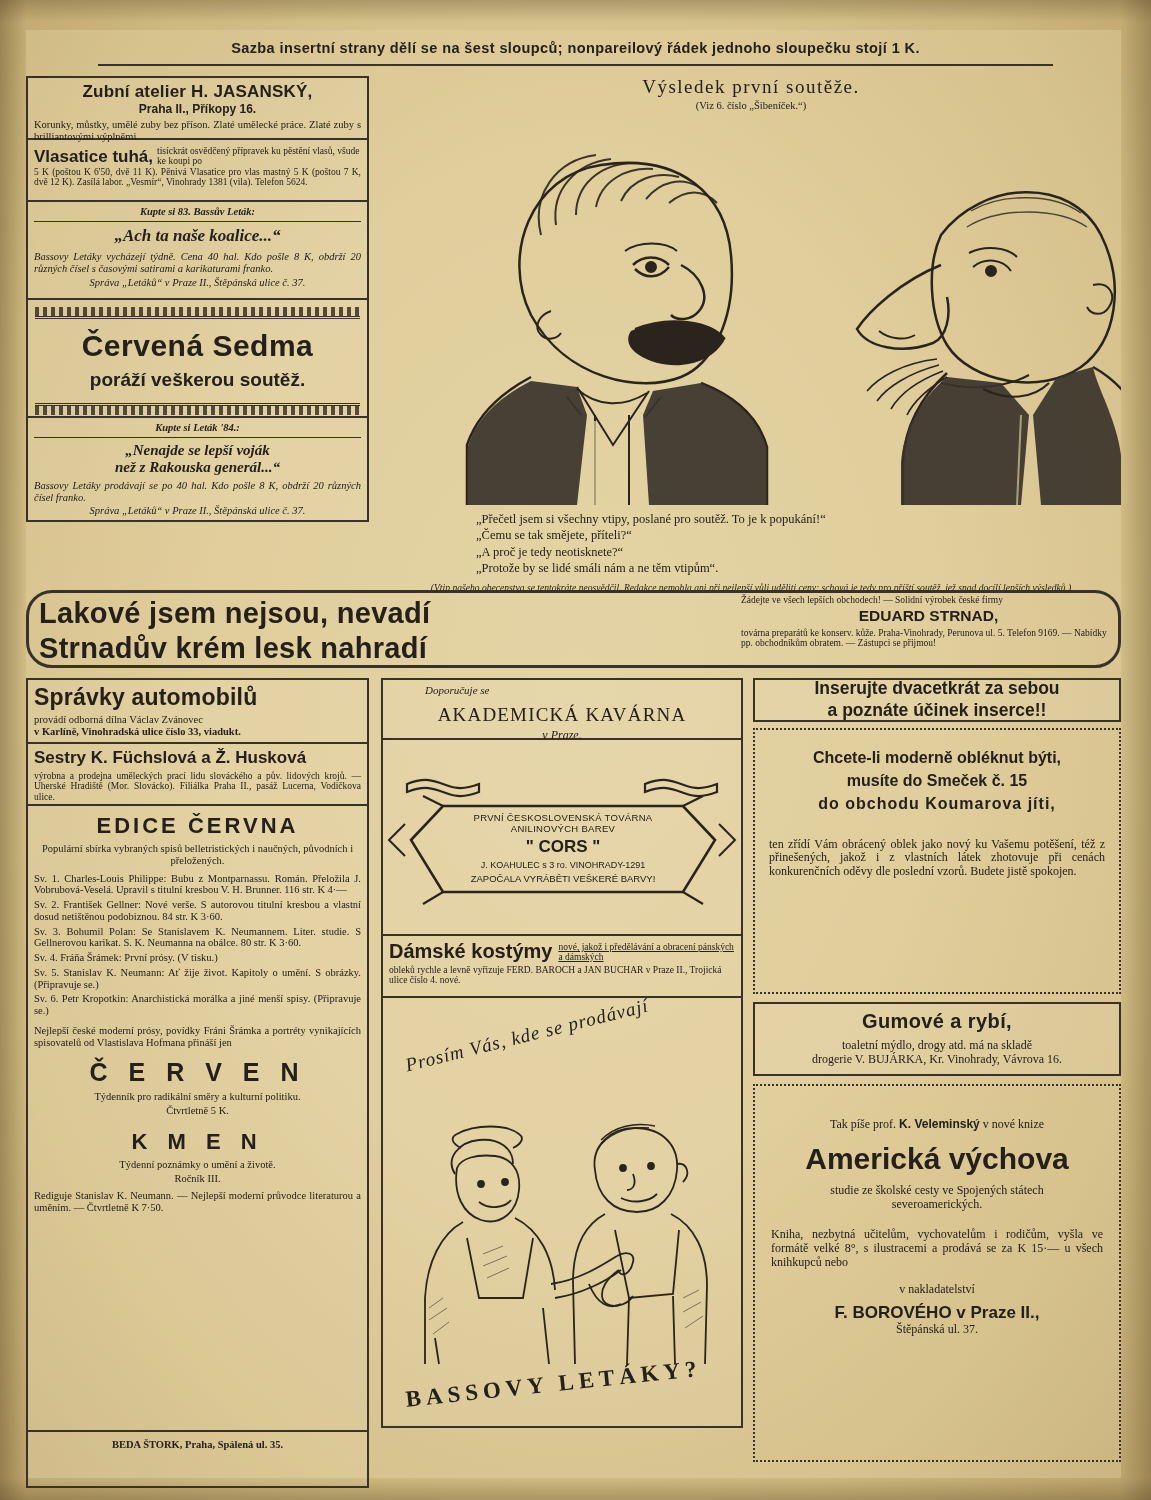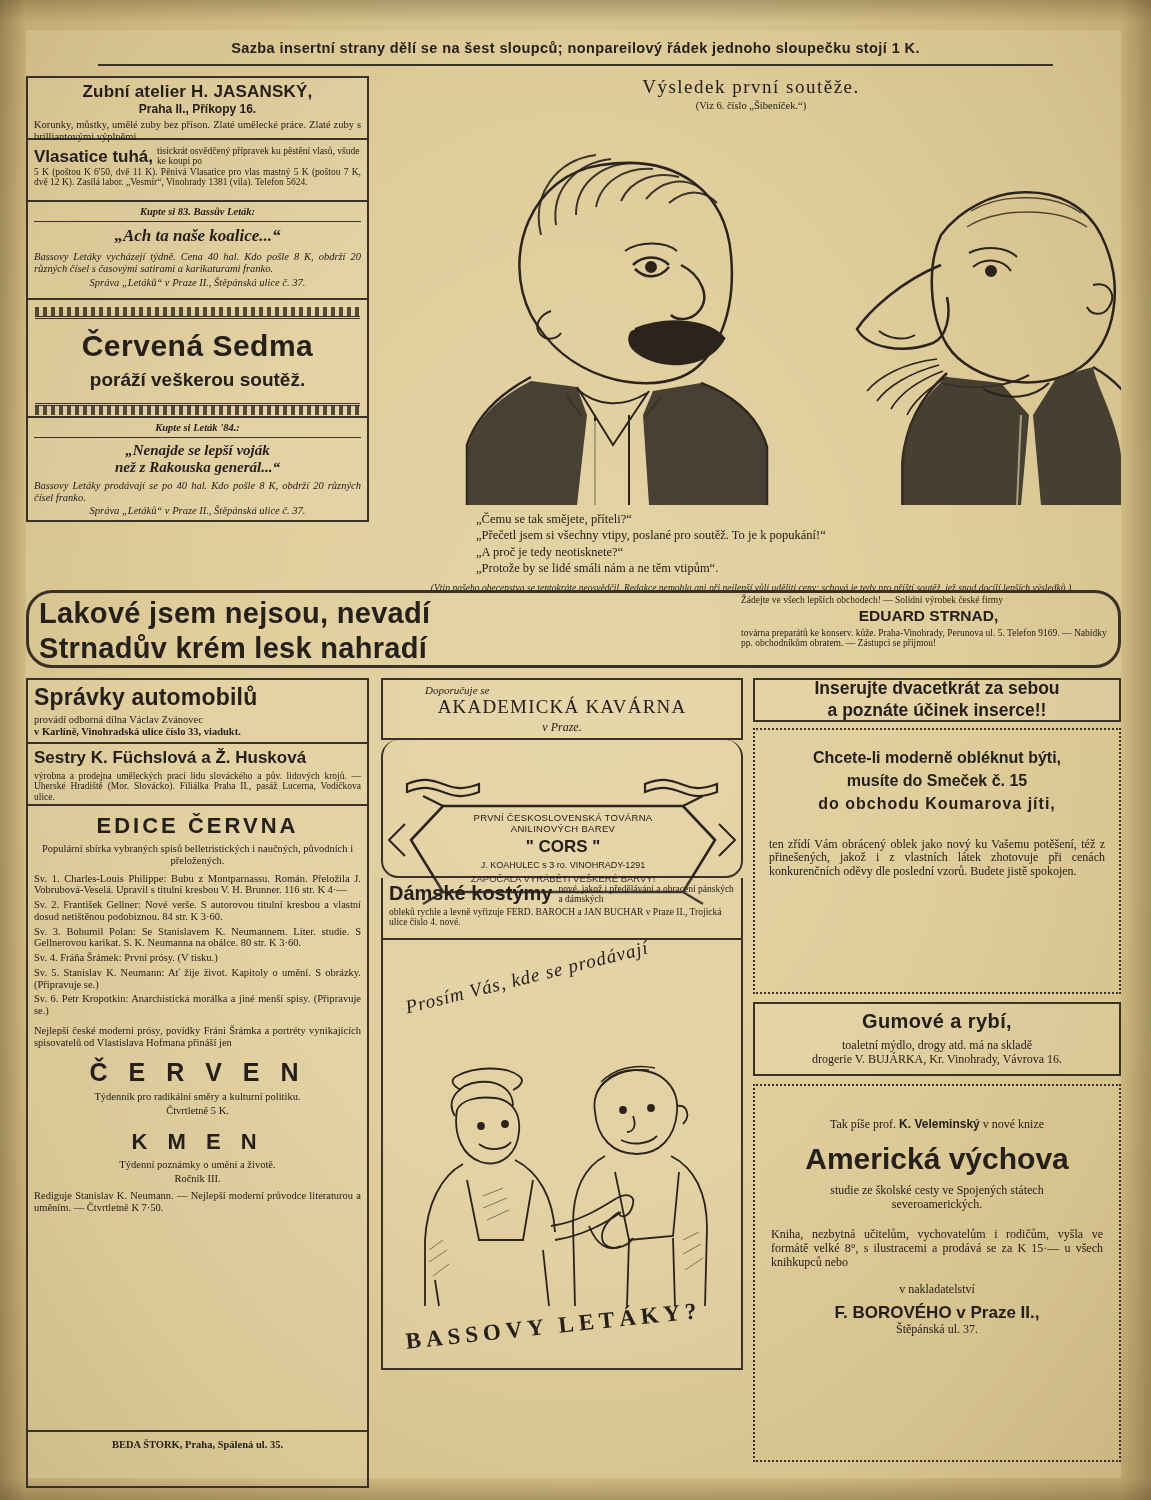--- a/index.html
+++ b/index.html
@@ -249,22 +249,22 @@
           </g>
 
           <g fill="none" stroke="#2b241c" stroke-width="2">
             <path d="M196 274 C214 290 240 294 266 278"></path>
             <path d="M602 274 C626 286 652 284 668 268"></path>
           </g>
         </svg>
       </div>
 
       <div class="cart-cap">
+        <div>„Přečetl jsem si všechny vtipy, poslané pro soutěž. To je k popukání!“</div>
         <div>„Čemu se tak smějete, příteli?“</div>
-        <div>„Přečetl jsem si všechny vtipy, poslané pro soutěž. To je k popukání!“</div>
         <div>„A proč je tedy neotisknete?“</div>
         <div>„Protože by se lidé smáli nám a ne těm vtipům“.</div>
       </div>
       <div class="cart-foot" style="padding:0 40px;">(Vtip našeho obecenstva se tentokráte neosvědčil. Redakce nemohla ani při nejlepší vůli uděliti ceny; schová je tedy pro příští soutěž, jež snad docílí lepších výsledků.)</div>
     </div>
   </div>
 
   <div class="lak">
     <div class="lak-in">
       <div class="lak-l1">Lakové jsem nejsou, nevadí</div>
@@ -313,25 +313,25 @@
 
     <div class="box ad" style="height:56px;border-top:none;">
       <div class="t-s center b" style="margin-top:3px">BEDA ŠTORK, Praha, Spálená ul. 35.</div>
     </div>
   </div>
 
   <div style="position:absolute;left:355px;top:648px;width:362px;">
 
     <div class="box ad akad" style="height:62px;">
       <div class="akad-1" style="text-align:left;padding-left:36px;">Doporučuje se</div>
-      <div class="akad-2" style="margin-top:0">AKADEMICKÁ KAVÁRNA</div>
+      <div class="akad-2" style="margin-top:8px">AKADEMICKÁ KAVÁRNA</div>
       <div class="akad-3" style="margin-top:2px">v Praze.</div>
     </div>
 
-    <div class="box" style="height:138px;border-top:none;position:relative;border-radius:17px;">
+    <div class="box" style="height:196px;border-top:none;position:relative;">
       <svg viewBox="0 0 358 192" width="358" height="192" style="position:absolute;left:0;top:0;">
         <g fill="none" stroke="#2b241c" stroke-width="2.2">
           <path d="M24 44 C60 30 60 58 96 44 L96 52 C60 66 60 38 24 52 Z"></path>
           <path d="M262 44 C298 30 298 58 334 44 L334 52 C298 66 298 38 262 52 Z"></path>
           <path d="M60 66 L300 66 L332 100 L300 152 L60 152 L28 100 Z" stroke-width="2.6"></path>
           <path d="M60 66 L40 56 M300 66 L320 56 M60 152 L40 164 M300 152 L320 164"></path>
           <path d="M22 84 L6 100 L22 116" stroke-width="2"></path>
           <path d="M336 84 L352 100 L336 116" stroke-width="2"></path>
         </g>
       </svg>
@@ -340,21 +340,21 @@
         <div style="font-size:9.5px;letter-spacing:.3px;">ANILINOVÝCH BAREV</div>
         <div style="font-size:17px;font-weight:bold;margin:3px 0;">" CORS "</div>
         <div style="font-size:9px;">J. KOAHULEC s 3 ro. VINOHRADY-1291</div>
         <div style="font-size:9.5px;margin-top:3px;">ZAPOČALA VYRÁBĚTI VEŠKERÉ BARVY!</div>
       </div>
     </div>
 
     <div class="box ad" style="height:62px;border-top:none;">
       <div style="display:flex;gap:6px;align-items:flex-start;">
         <div class="damske" style="white-space:nowrap;">Dámské kostýmy</div>
-        <div class="t-xs" style="padding-top:2px;">nové, jakož i předělávání a obracení pánských a dámských</div>
+        <div class="t-xs" style="padding-top:2px;text-decoration:underline;">nové, jakož i předělávání a obracení pánských a dámských</div>
       </div>
       <div class="t-xs" style="margin-top:2px">obleků rychle a levně vyřizuje FERD. BAROCH a JAN BUCHAR v Praze II., Trojická ulice číslo 4. nové.</div>
     </div>
 
     <div class="box" style="height:430px;border-top:none;position:relative;overflow:hidden;">
       <svg viewBox="0 0 358 426" width="358" height="426">
         <g fill="none" stroke="#2b241c" stroke-width="1.8">
 
           <path d="M72 176 C62 160 76 144 96 142 C116 140 130 150 130 166"></path>
           <path d="M78 150 C70 146 66 140 74 136 C92 126 124 126 136 136 C142 140 138 146 130 150"></path>

